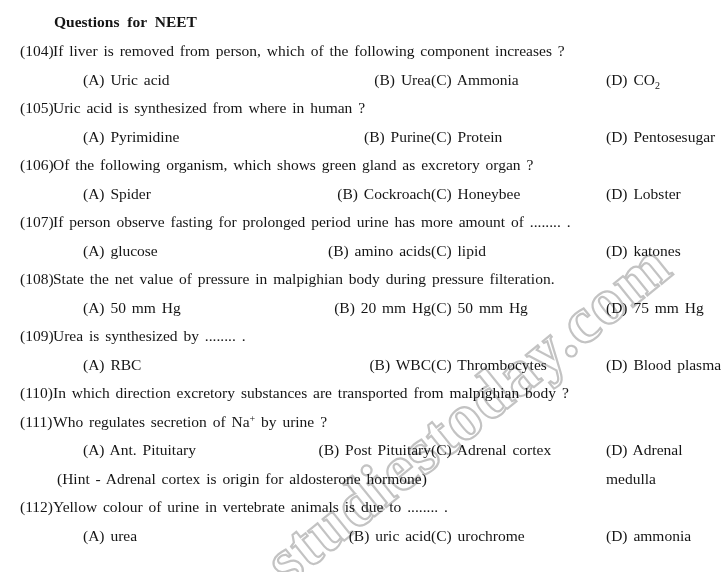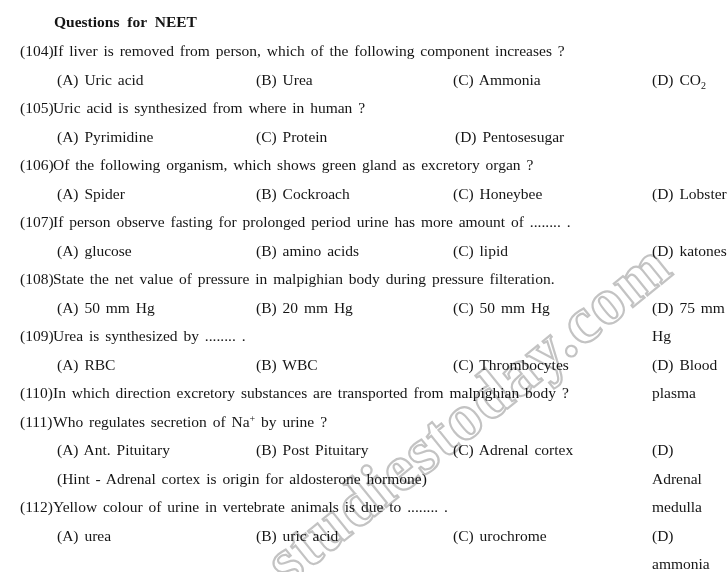--- a/index.html
+++ b/index.html
@@ -47,23 +47,23 @@
     height: 28.5px;
     line-height: 28.5px;
   }
   .q-num {
     flex: none;
     width: 53px;
     padding-left: 20px;
     box-sizing: border-box;
   }
   .q-text { flex: 1; }
-  .opt-row { margin-left: 57px; gap: 24px; }
+  .opt-row { margin-left: 83px; }
   .opt-a { flex: none; width: 175px; }
-  .opt-b { flex: none; width: 173px; }
+  .opt-b { flex: none; width: 173px; text-align: right; }
   .opt-c { flex: none; width: 175px; }
   .opt-d { flex: 1; }
   .hint-row { margin-left: 57px; }
   sub.small {
     font-size: 10px;
     vertical-align: -4px;
     line-height: 0;
   }
   sup.small {
     font-size: 10px;
@@ -90,20 +90,21 @@
     <span class="opt-c">(C) Ammonia</span>
     <span class="opt-d"><span>(D) CO</span><sub class="small">2</sub></span>
   </div>
 
   <div class="line">
     <span class="q-num">(105)</span>
     <span class="q-text">Uric acid is synthesized from where in human ?</span>
   </div>
   <div class="line opt-row">
     <span class="opt-a">(A) Pyrimidine</span>
+    <span class="opt-b">(B) Purine</span>
     <span class="opt-c">(C) Protein</span>
     <span class="opt-d">(D) Pentosesugar</span>
   </div>
 
   <div class="line">
     <span class="q-num">(106)</span>
     <span class="q-text">Of the following organism, which shows green gland as excretory organ ?</span>
   </div>
   <div class="line opt-row">
     <span class="opt-a">(A) Spider</span>

